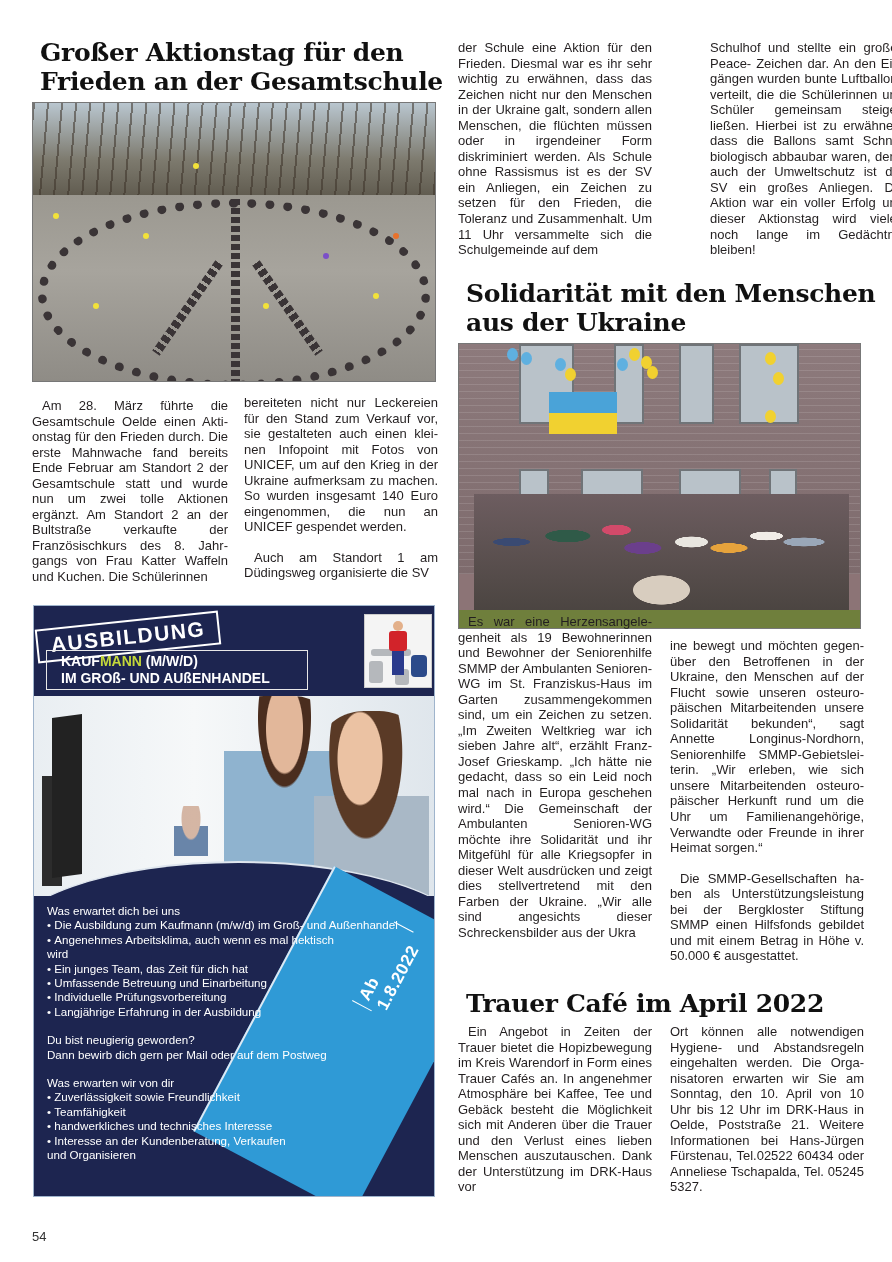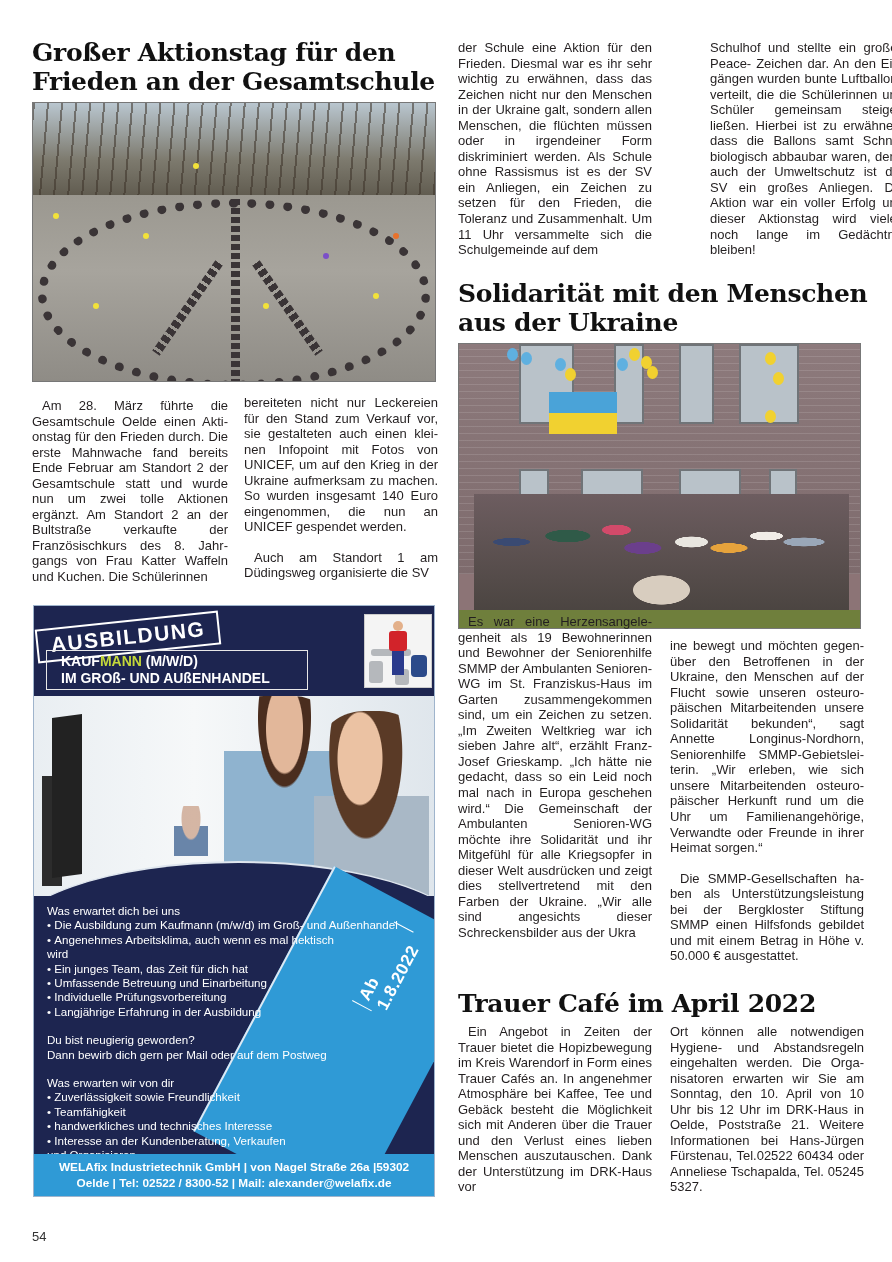--- a/index.html
+++ b/index.html
@@ -5,20 +5,21 @@
   * { box-sizing: border-box; margin: 0; padding: 0; }
   html, body { width: 892px; height: 1262px; background: #ffffff; overflow: hidden; }
   body { position: relative; font-family: "Liberation Sans", sans-serif; color: #231f20; }
 
   .headline {
     position: absolute;
     font-family: "DejaVu Serif", "Liberation Serif", serif;
     font-weight: bold;
     color: #111;
     letter-spacing: -0.3px;
+    margin-left: 8px;
   }
   .h1 { left: 32px; top: 38px; width: 420px; font-size: 25px; line-height: 29px; }
   .h2 { left: 458px; top: 279px; width: 420px; font-size: 25px; line-height: 29px; }
   .h3 { left: 458px; top: 988px; width: 420px; font-size: 25px; line-height: 32px; }
 
   .col {
     position: absolute;
     font-size: 13px;
     line-height: 15.55px;
     text-align: justify;
@@ -287,19 +288,15 @@
       <div>Was erwarten wir von dir</div>
       <div class="li">Zuverlässigkeit sowie Freundlichkeit</div>
       <div class="li">Teamfähigkeit</div>
       <div class="li">handwerkliches und technisches Interesse</div>
       <div class="li" style="width:255px;">Interesse an der Kundenberatung, Verkaufen und Organisieren</div>
     </div>
   </div>
 
   <div class="ad-date">Ab 1.8.2022</div>
 
-  <div class="ad-footer">
-    <div>WELAfix Industrietechnik GmbH | von Nagel Straße 26a |59302</div>
-    <div>Oelde | Tel: 02522 / 8300-52 | Mail: alexander@welafix.de</div>
-  </div>
 </div>
 
 <div class="page-num">54</div>
 
 </body></html>

